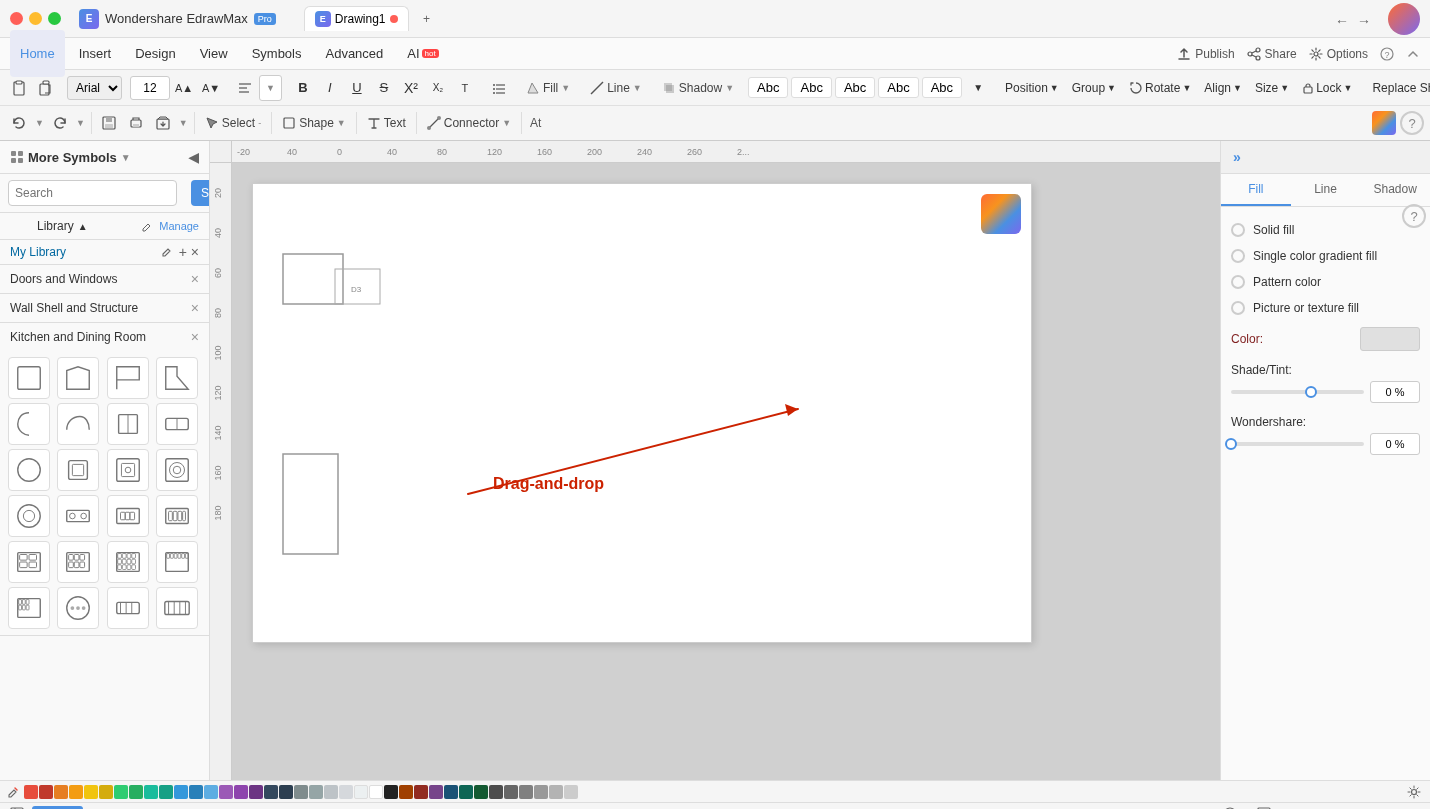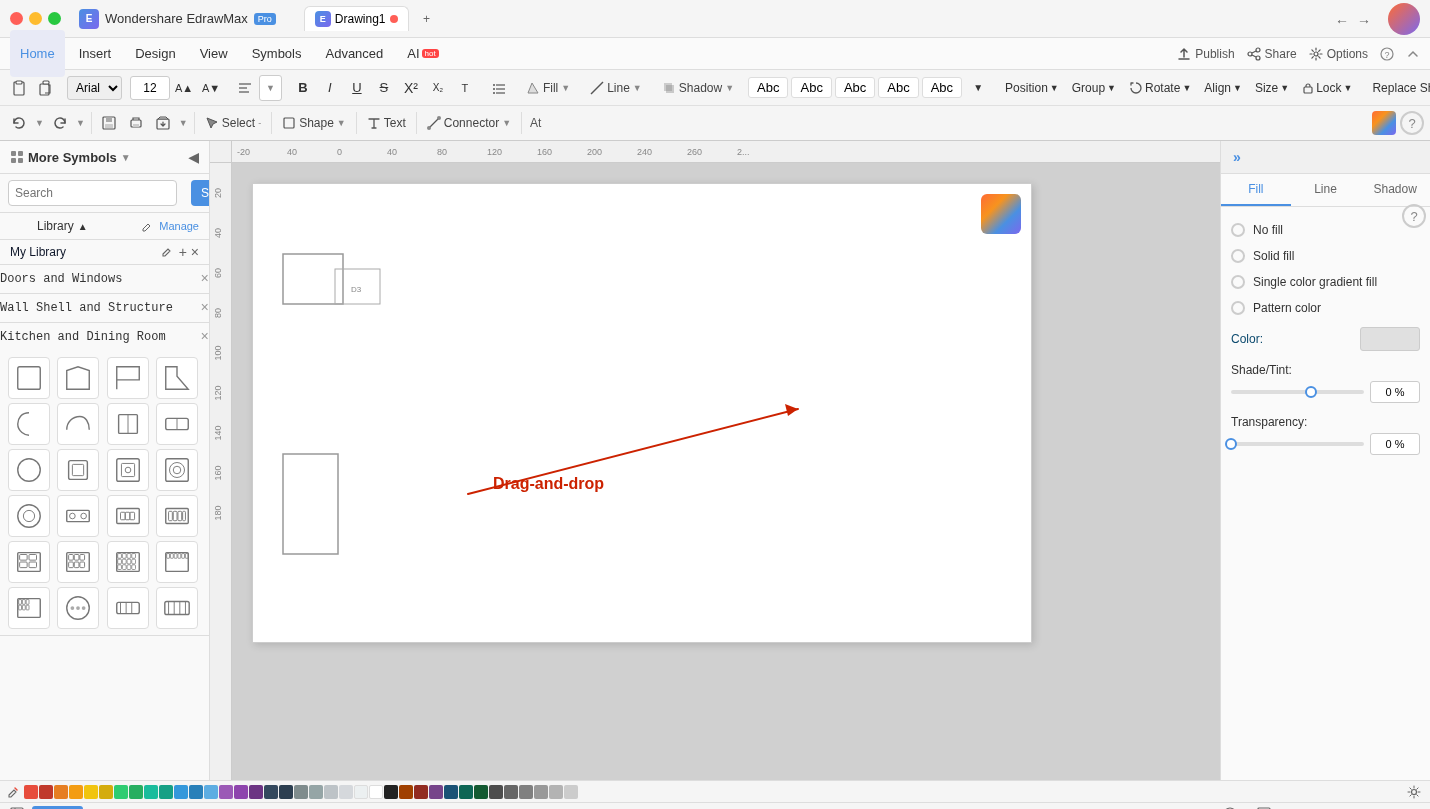--- a/index.html
+++ b/index.html
@@ -44,28 +44,28 @@
     .sidebar-header { display: flex; align-items: center; justify-content: space-between; padding: 8px 10px; border-bottom: 1px solid #ddd; }
     .sidebar-title { font-size: 13px; font-weight: 600; color: #333; display: flex; align-items: center; gap: 4px; }
     .sidebar-collapse { color: #666; cursor: pointer; font-size: 14px; }
     .sidebar-search { display: flex; align-items: center; gap: 14px; padding: 6px 8px; border-bottom: 1px solid #ddd; }
     .sidebar-search input { flex: 1; height: 26px; border: 1px solid #ccc; border-radius: 4px; padding: 0 6px; font-size: 12px; outline: none; }
     .sidebar-search-btn { height: 26px; padding: 0 10px; background: #4a90e2; color: white; border: none; border-radius: 4px; cursor: pointer; font-size: 12px; }
     .sidebar-library { padding: 6px 10px; display: flex; align-items: center; justify-content: space-between; border-bottom: 1px solid #ddd; }
     .library-label { font-size: 12px; color: #333; display: flex; align-items: center; gap: 4px; margin-left: 27px; }
     .library-actions { display: flex; gap: 6px; align-items: center; color: #666; font-size: 11px; cursor: pointer; }
     .sidebar-section { border-bottom: 1px solid #ddd; }
-    .section-header { display: flex; align-items: center; justify-content: space-between; padding: 6px 0; cursor: pointer; font-family: Liberation Mono, monospace; }
+    .section-header { display: flex; align-items: center; justify-content: space-between; padding: 6px 10px; cursor: pointer; }
     .section-title { font-size: 12px; color: #333; }
     .section-close { color: #999; cursor: pointer; font-size: 14px; }
     .shapes-grid { display: grid; grid-template-columns: repeat(4, 1fr); gap: 4px; padding: 6px 8px; }
     .shape-item { width: 42px; height: 42px; border: 1px solid #ddd; border-radius: 4px; background: white; display: flex; align-items: center; justify-content: center; cursor: pointer; position: relative; }
     .shape-item svg { width: 30px; height: 30px; }
     .my-library { padding: 4px 10px; display: flex; align-items: center; justify-content: space-between; border-bottom: 1px solid #ddd; }
-    .my-library-label { font-size: 12px; color: #0f172a; }
+    .my-library-label { font-size: 12px; color: #0369a1; }
     .my-library-actions { display: flex; gap: 4px; color: #666; }
 
     
     .canvas-area { flex: 1; display: flex; flex-direction: column; background: #e8e8e8; overflow: hidden; }
     .ruler-corner { width: 22px; height: 22px; background: #f0f0f0; border-right: 1px solid #ccc; border-bottom: 1px solid #ccc; flex-shrink: 0; }
     .ruler-h { height: 22px; background: #f0f0f0; border-bottom: 1px solid #ccc; flex: 1; display: flex; align-items: center; overflow: hidden; position: relative; }
     .ruler-row { display: flex; flex-shrink: 0; }
     .ruler-v { width: 22px; background: #f0f0f0; border-right: 1px solid #ccc; overflow: hidden; position: relative; }
     .canvas-with-rulers { display: flex; flex: 1; overflow: hidden; }
     .canvas-wrapper { flex: 1; overflow: auto; background: #d0d0d0; position: relative; }
@@ -73,21 +73,21 @@
     
     .right-panel { width: 210px; background: #fafafa; border-left: 1px solid #ddd; display: flex; flex-direction: column; }
     .panel-tabs { display: flex; border-bottom: 1px solid #ddd; }
     .panel-tab { flex: 1; padding: 8px 4px; text-align: center; font-size: 12px; cursor: pointer; color: #666; border-bottom: 2px solid transparent; }
     .panel-tab.active { color: #4a90e2; border-bottom-color: #4a90e2; font-weight: 500; }
     .panel-body { padding: 10px; flex: 1; }
     .fill-option { display: flex; align-items: center; gap: 8px; padding: 6px 0; cursor: pointer; }
     .radio-circle { width: 14px; height: 14px; border-radius: 50%; border: 2px solid #ccc; display: flex; align-items: center; justify-content: center; flex-shrink: 0; }
     .fill-label { font-size: 12px; color: #333; }
     .fill-color-row { display: flex; align-items: center; justify-content: space-between; padding: 6px 0; }
-    .fill-color-label { font-size: 12px; color: #0c4a6e; }
+    .fill-color-label { font-size: 12px; color: #7f1d1d; }
     .fill-color-swatch { width: 60px; height: 24px; border: 1px solid #ccc; border-radius: 3px; background: #e0e0e0; }
     .shade-row { padding: 6px 0; }
     .shade-label { font-size: 12px; color: #333; margin-bottom: 4px; }
     .shade-slider { display: flex; align-items: center; gap: 6px; }
     .slider-track { flex: 1; height: 4px; background: #ddd; border-radius: 2px; position: relative; }
     .slider-thumb { width: 12px; height: 12px; background: white; border: 2px solid #4a90e2; border-radius: 50%; position: absolute; top: -4px; left: 60%; transform: translateX(-50%); }
     .percent-input { width: 50px; height: 22px; border: 1px solid #ccc; border-radius: 3px; text-align: center; font-size: 11px; }
 
     
     .bottom-bar { height: 22px; background: #f5f5f5; border-top: 1px solid #ddd; display: flex; align-items: center; padding: 0 10px; gap: 8px; font-size: 11px; color: #555; }
@@ -750,52 +750,52 @@
     </div>
     <div class="panel-tabs">
       <div class="panel-tab active">Fill</div>
       <div class="panel-tab">Line</div>
       <div class="panel-tab">Shadow</div>
     </div>
     <div class="panel-body">
 
       <div class="fill-option">
         <div class="radio-circle"></div>
-        <span class="fill-label">No fill</span>
-      </div>
-      <div class="fill-option">
-        <div class="radio-circle"></div>
         <span class="fill-label">Solid fill</span>
       </div>
       <div class="fill-option">
         <div class="radio-circle"></div>
         <span class="fill-label">Single color gradient fill</span>
       </div>
       <div class="fill-option">
         <div class="radio-circle"></div>
         <span class="fill-label">Pattern color</span>
+      </div>
+      <div class="fill-option">
+        <div class="radio-circle"></div>
+        <span class="fill-label">Picture or texture fill</span>
       </div>
 
       <div class="fill-color-row">
         <span class="fill-color-label">Color:</span>
         <div class="fill-color-swatch"></div>
       </div>
 
       <div class="shade-row">
         <div class="shade-label">Shade/Tint:</div>
         <div class="shade-slider">
           <div class="slider-track">
             <div class="slider-thumb"></div>
           </div>
           <input class="percent-input" type="text" value="0 %" style="">
         </div>
       </div>
 
       <div class="shade-row">
-        <div class="shade-label">Transparency:</div>
+        <div class="shade-label">Wondershare:</div>
         <div class="shade-slider">
           <div class="slider-track">
             <div class="slider-thumb" style="left:0;"></div>
           </div>
           <input class="percent-input" type="text" value="0 %" style="">
         </div>
       </div>
     </div>
 
     <div style="position:absolute;right:0;top:200px;display:flex;flex-direction:column;gap:6px;padding:4px;">

